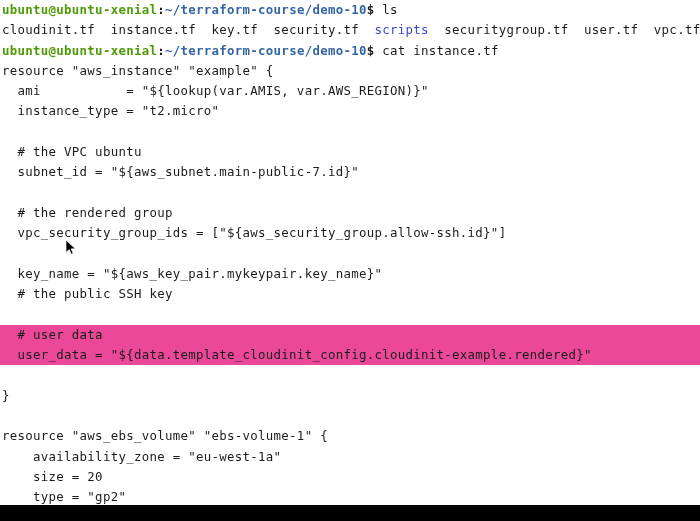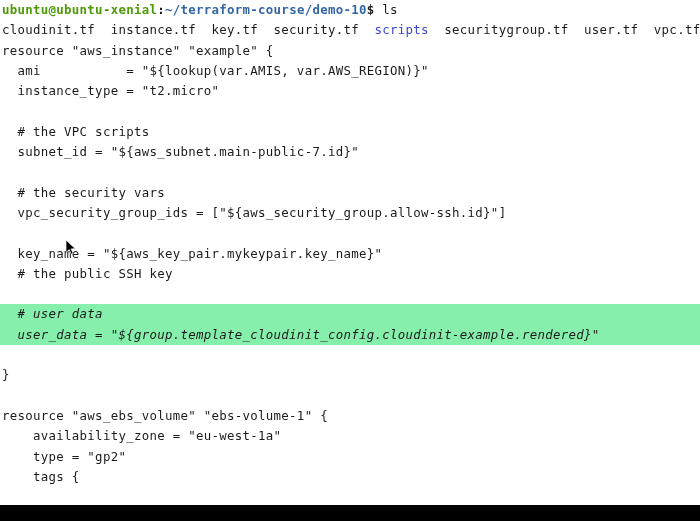--- a/index.html
+++ b/index.html
@@ -38,22 +38,21 @@
     line-height: 20.3px;
     font-size: 12.4px;
     letter-spacing: 0.30px;
     white-space: pre;
     color: #1b1b1b;
     padding-left: 2px;
     box-sizing: border-box;
   }
 
   .line.selected {
-    background: #86efac;
-    font-style: italic;
+    background: #ec4899;
   }
 
   .seg { white-space: pre; }
 
   .c-user   { color: #4e9a06; font-weight: bold; }
   .c-path   { color: #3465a4; font-weight: bold; }
   .c-punct  { color: #1b1b1b; font-weight: bold; }
   .c-dir    { color: #3a46d2; font-weight: normal; }
   .c-plain  { color: #1b1b1b; }
 
@@ -76,40 +75,42 @@
   }
 </style>
 </head>
 <body>
 
 <div id="terminal">
 
   <div class="screen" id="screen">
       <div class="line"><span class="seg c-user">ubuntu@ubuntu-xenial</span><span class="seg c-punct">:</span><span class="seg c-path">~/terraform-course/demo-10</span><span class="seg c-punct">$</span><span class="seg c-plain"> ls</span></div>
       <div class="line"><span class="seg c-plain">cloudinit.tf  instance.tf  key.tf  security.tf  </span><span class="seg c-dir">scripts</span><span class="seg c-plain">  securitygroup.tf  user.tf  vpc.tf</span></div>
+      <div class="line"><span class="seg c-user">ubuntu@ubuntu-xenial</span><span class="seg c-punct">:</span><span class="seg c-path">~/terraform-course/demo-10</span><span class="seg c-punct">$</span><span class="seg c-plain"> cat instance.tf</span></div>
       <div class="line"><span class="seg c-plain">resource "aws_instance" "example" {</span></div>
       <div class="line"><span class="seg c-plain">  ami           = "${lookup(var.AMIS, var.AWS_REGION)}"</span></div>
       <div class="line"><span class="seg c-plain">  instance_type = "t2.micro"</span></div>
       <div class="line"><span class="seg c-plain"></span></div>
-      <div class="line"><span class="seg c-plain">  # the VPC scripts</span></div>
+      <div class="line"><span class="seg c-plain">  # the VPC ubuntu</span></div>
       <div class="line"><span class="seg c-plain">  subnet_id = "${aws_subnet.main-public-7.id}"</span></div>
       <div class="line"><span class="seg c-plain"></span></div>
-      <div class="line"><span class="seg c-plain">  # the security vars</span></div>
+      <div class="line"><span class="seg c-plain">  # the rendered group</span></div>
       <div class="line"><span class="seg c-plain">  vpc_security_group_ids = ["${aws_security_group.allow-ssh.id}"]</span></div>
       <div class="line"><span class="seg c-plain"></span></div>
       <div class="line"><span class="seg c-plain">  key_name = "${aws_key_pair.mykeypair.key_name}"</span></div>
       <div class="line"><span class="seg c-plain">  # the public SSH key</span></div>
       <div class="line"><span class="seg c-plain"></span></div>
       <div class="line selected"><span class="seg c-plain">  # user data</span></div>
-      <div class="line selected"><span class="seg c-plain">  user_data = "${group.template_cloudinit_config.cloudinit-example.rendered}"</span></div>
+      <div class="line selected"><span class="seg c-plain">  user_data = "${data.template_cloudinit_config.cloudinit-example.rendered}"</span></div>
       <div class="line"><span class="seg c-plain"></span></div>
       <div class="line"><span class="seg c-plain">}</span></div>
       <div class="line"><span class="seg c-plain"></span></div>
       <div class="line"><span class="seg c-plain">resource "aws_ebs_volume" "ebs-volume-1" {</span></div>
       <div class="line"><span class="seg c-plain">    availability_zone = "eu-west-1a"</span></div>
+      <div class="line"><span class="seg c-plain">    size = 20</span></div>
       <div class="line"><span class="seg c-plain">    type = "gp2"</span></div>
       <div class="line"><span class="seg c-plain">    tags {</span></div>
     </div>
 
   <svg id="mouse-pointer" viewBox="0 0 11 16">
     <polygon points="0,0 0,12.5 3.2,9.6 5.3,14.2 7.2,13.3 5.1,8.9 9.3,8.7" fill="#000000" stroke="#ffffff" stroke-width="0.7"></polygon>
   </svg>
 
   <div id="bottom-bar"></div>
 </div>

